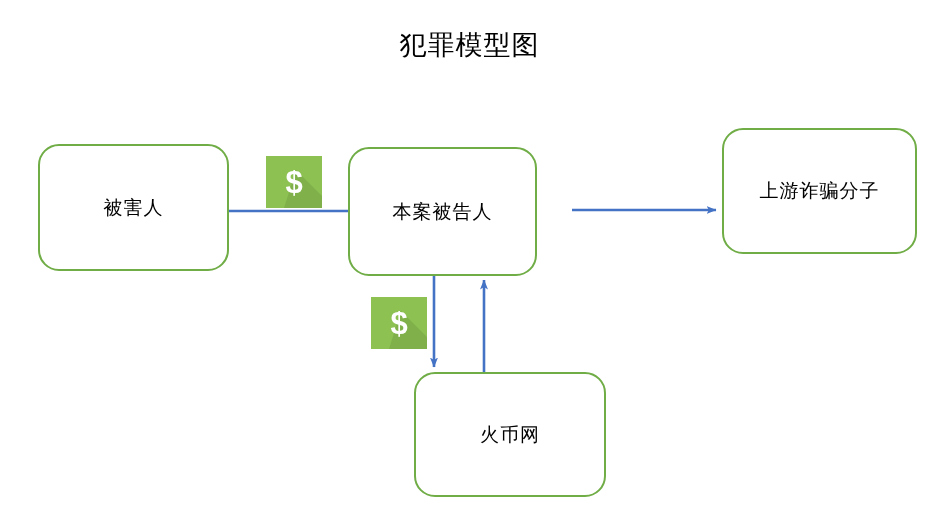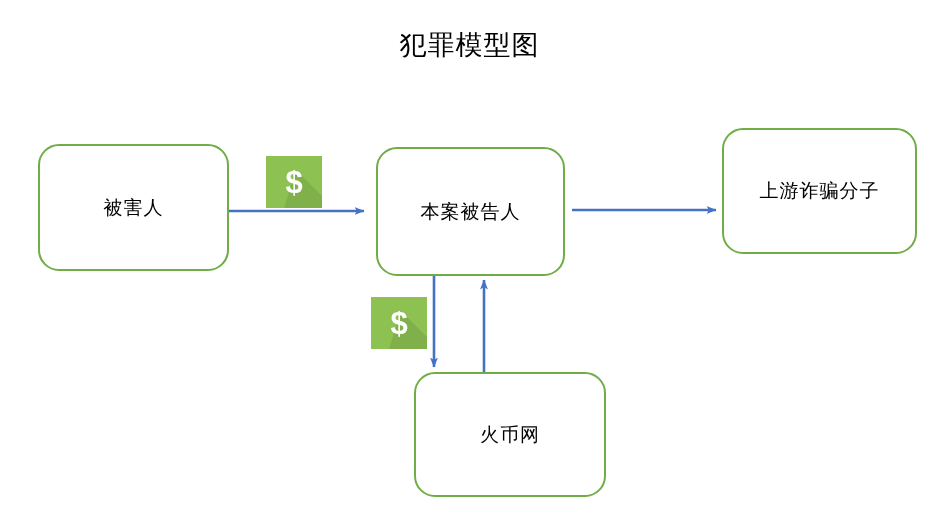--- a/index.html
+++ b/index.html
@@ -49,21 +49,21 @@
   .node-label {
     font-size: 19px;
     line-height: 26px;
     color: #000000;
     letter-spacing: 1px;
     white-space: nowrap;
     text-align: center;
   }
 
   #node-victim       { left: 38px;  top: 144px; width: 191px; height: 127px; }
-  #node-defendant    { left: 376px; top: 147px; width: 189px; height: 129px; }
+  #node-defendant    { left: 348px; top: 147px; width: 189px; height: 129px; }
   #node-fraudster    { left: 722px; top: 128px; width: 195px; height: 126px; }
   #node-exchange     { left: 368px; top: 372px; width: 192px; height: 125px; margin-left: 46px; }
 
   
   #arrow-layer {
     position: absolute;
     left: 0;
     top: 0;
     width: 939px;
     height: 525px;

